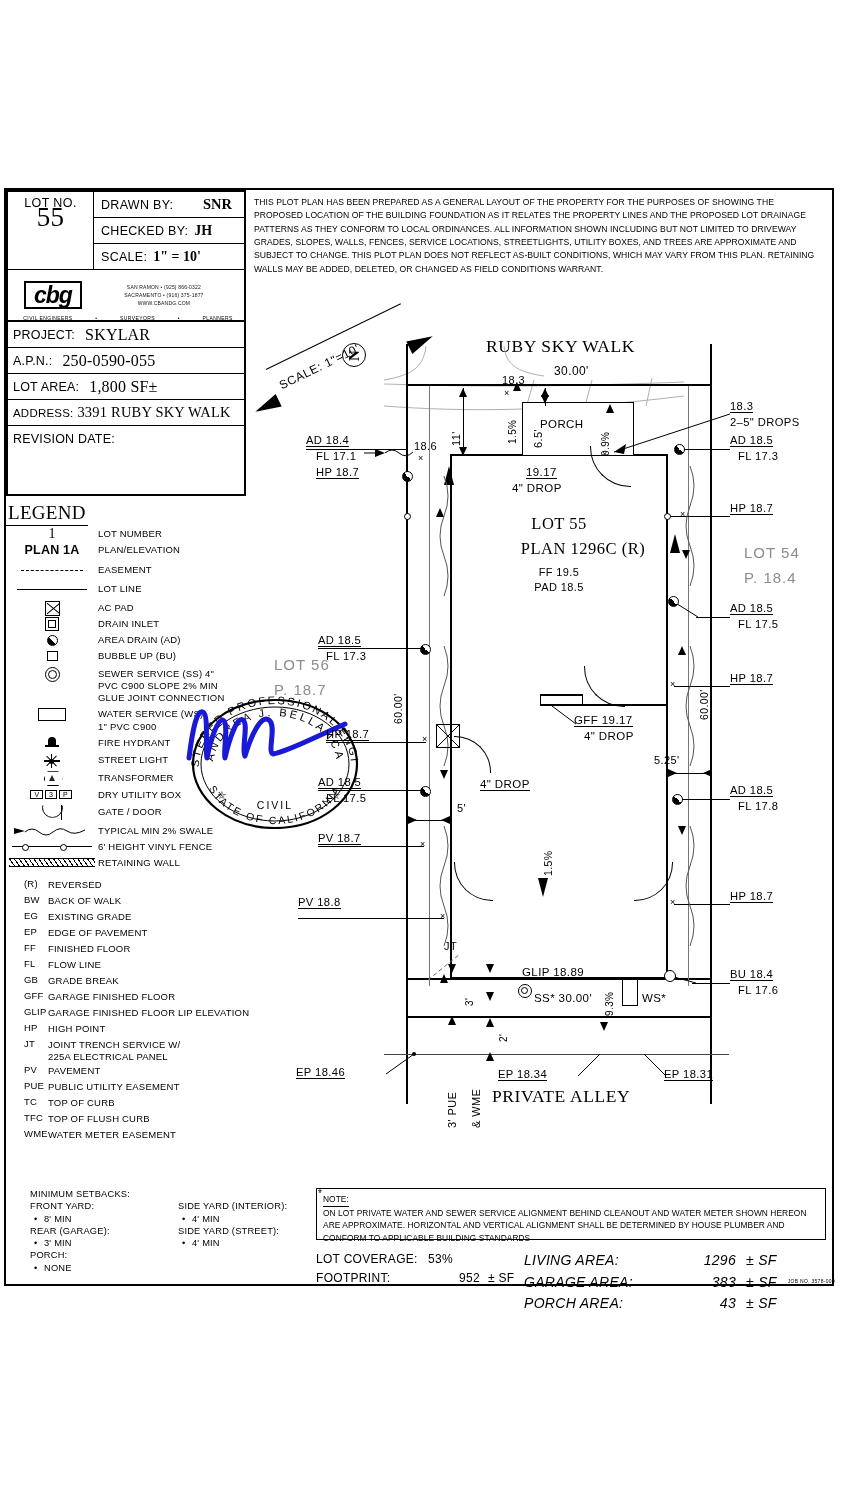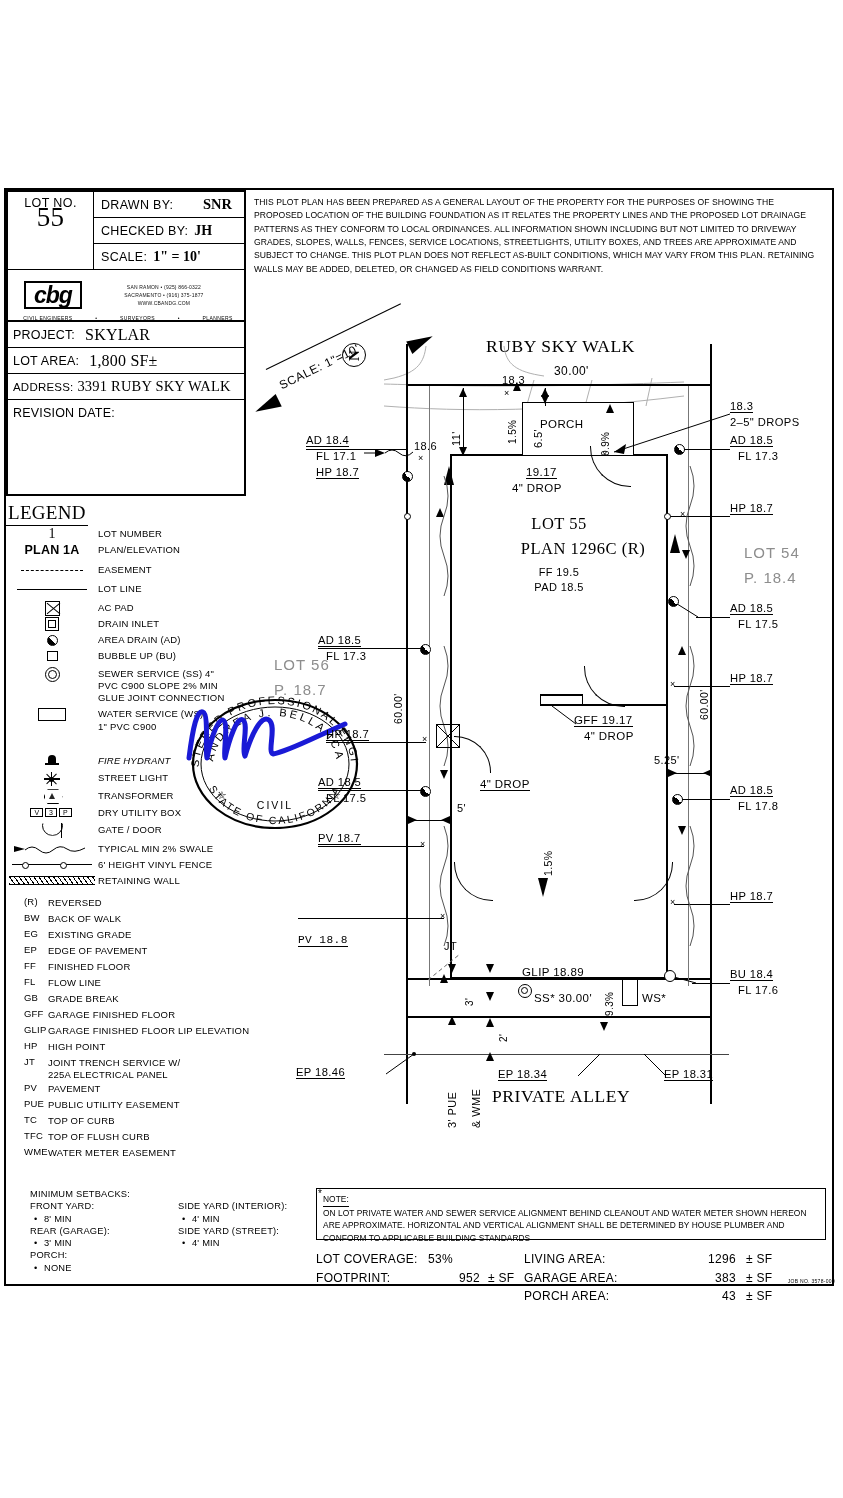--- a/index.html
+++ b/index.html
@@ -198,21 +198,21 @@
            border:1.4px solid #000;box-sizing:border-box;padding:4px 6px;
            font-size:8.4px;line-height:1.5;letter-spacing:.05px;}
   .botnote .nt{border-bottom:1px solid #000;display:inline-block;}
   .star{position:absolute;left:318px;top:1000px;font-size:10px;}
   .areas{position:absolute;left:316px;top:1062px;width:512px;display:flex;}
   .areas .left{width:208px;font-size:12px;letter-spacing:.3px;line-height:1.55;}
   .areas .left .r{display:flex;}
   .areas .left .r .k{width:112px;}
   .areas .left .r .v{width:52px;text-align:right;}
   .areas .left .r .u{padding-left:8px;}
-  .areas .right{flex:1;font-size:12px;letter-spacing:.3px;line-height:1.55;}
+  .areas .right{flex:1;font-size:14px;letter-spacing:.3px;line-height:1.55;font-style:italic;}
   .areas .right .r{display:flex;}
   .areas .right .r .k{width:156px;}
   .areas .right .r .v{width:56px;text-align:right;}
   .areas .right .r .u{padding-left:10px;}
   .jobno{position:absolute;right:8px;top:1090px;font-size:5px;letter-spacing:.3px;}
 </style>
 </head>
 <body>
 
 <div id="sheet">
@@ -256,20 +256,24 @@
         <span>•</span>
         <span>PLANNERS</span>
       </div>
     </div>
 
     <div class="inforow">
       <span>PROJECT:</span>
       <span class="v">SKYLAR</span>
     </div>
     <div class="inforow">
+      <span>A.P.N.:</span>
+      <span class="v">250-0590-055</span>
+    </div>
+    <div class="inforow">
       <span>LOT AREA:</span>
       <span class="v">1,800 SF±</span>
     </div>
     <div class="inforow addr">
       <span>ADDRESS:</span>
       <span class="v">3391 RUBY SKY WALK</span>
     </div>
     <div class="inforow">
       <span>REVISION DATE:</span>
       <span class="v"></span>
@@ -351,21 +355,21 @@
     </div>
 
     <div class="lg-row" style="margin-top:3px;">
       <div class="lg-sym">
           <span class="sym-ws"></span>
         </div>
       <div class="lg-txt" style="white-space:pre-line;">WATER SERVICE (WS)
 1" PVC C900</div>
     </div>
 
-    <div class="lg-row" style="margin-top:21px;font-style:italic;">
+    <div class="lg-row" style="margin-top:3px;">
       <div class="lg-sym">
           <span class="sym-fh"></span>
         </div>
       <div class="lg-txt">FIRE HYDRANT</div>
     </div>
 
     <div class="lg-row" style="margin-top:2px;">
       <div class="lg-sym">
         <span class="sym-sl">
             <b></b>
@@ -664,21 +668,21 @@
 
     <div class="lbl u" style="left:64px;top:460px;">AD 18.5</div>
     <div class="lbl" style="left:72px;top:476px;">FL 17.5</div>
     <div class="ln lnh" style="left:64px;top:474px;width:106px;height:1px;"></div>
     <div class="adpt" style="left:166px;top:470px;"></div>
 
     <div class="lbl u" style="left:64px;top:516px;">PV 18.7</div>
     <div class="ln lnh" style="left:64px;top:530px;width:106px;height:1px;"></div>
     <div class="xmk" style="left:166px;top:524px;">×</div>
 
-    <div class="lbl u" style="left:44px;top:618px;font-family:Liberation Mono, monospace;">PV 18.8</div>
+    <div class="lbl u" style="left:44px;top:580px;">PV 18.8</div>
     <div class="ln lnh" style="left:44px;top:602px;width:146px;height:1px;"></div>
     <div class="xmk" style="left:186px;top:596px;">×</div>
 
     <div class="lbl rot90" style="left:138px;top:408px;font-size:10.5px;">60.00'</div>
     <div class="lbl" style="left:203px;top:486px;font-size:11px;">5'</div>
     <div class="ln lnh" style="left:154px;top:504px;width:42px;height:1px;"></div>
     <div class="arrR" style="left:154px;top:500px;"></div>
     <div class="arrL" style="left:187px;top:500px;"></div>
 
     <div class="lbl u" style="left:476px;top:84px;">18.3</div>

